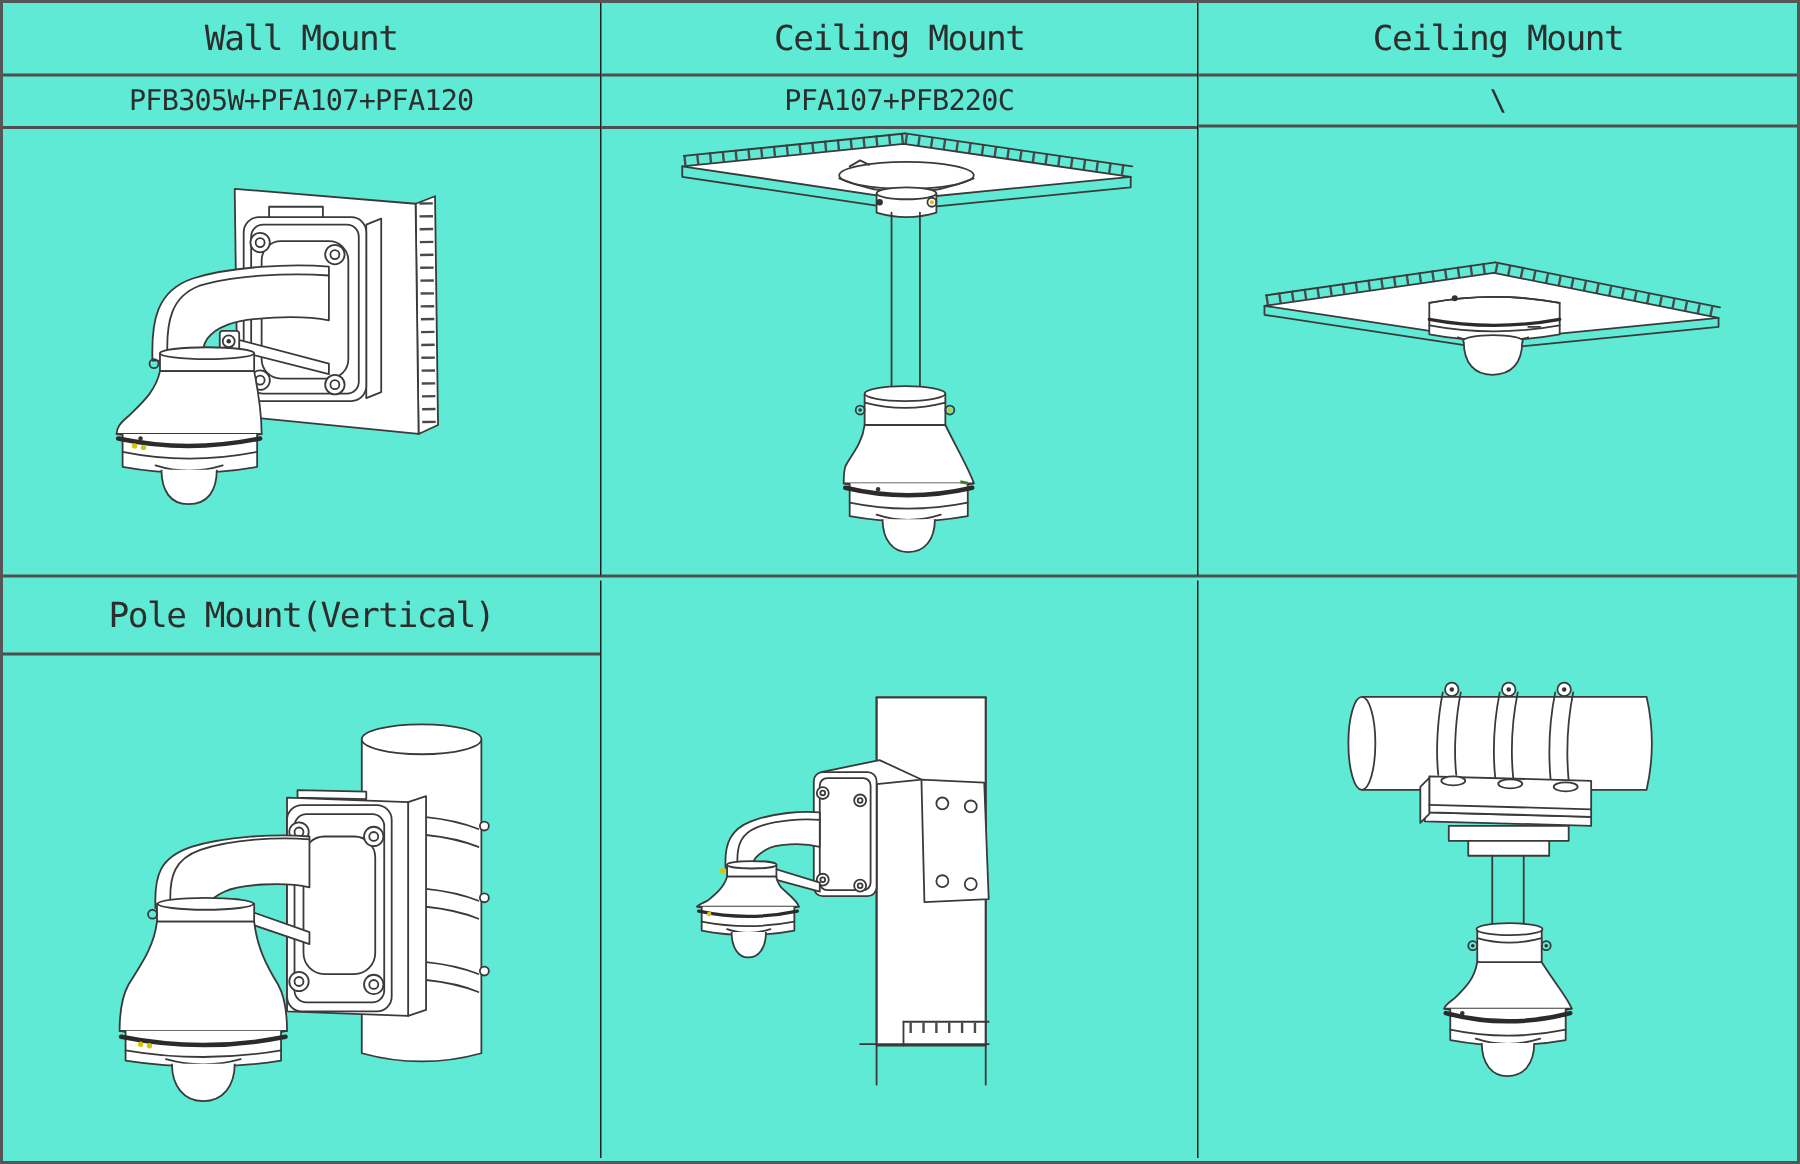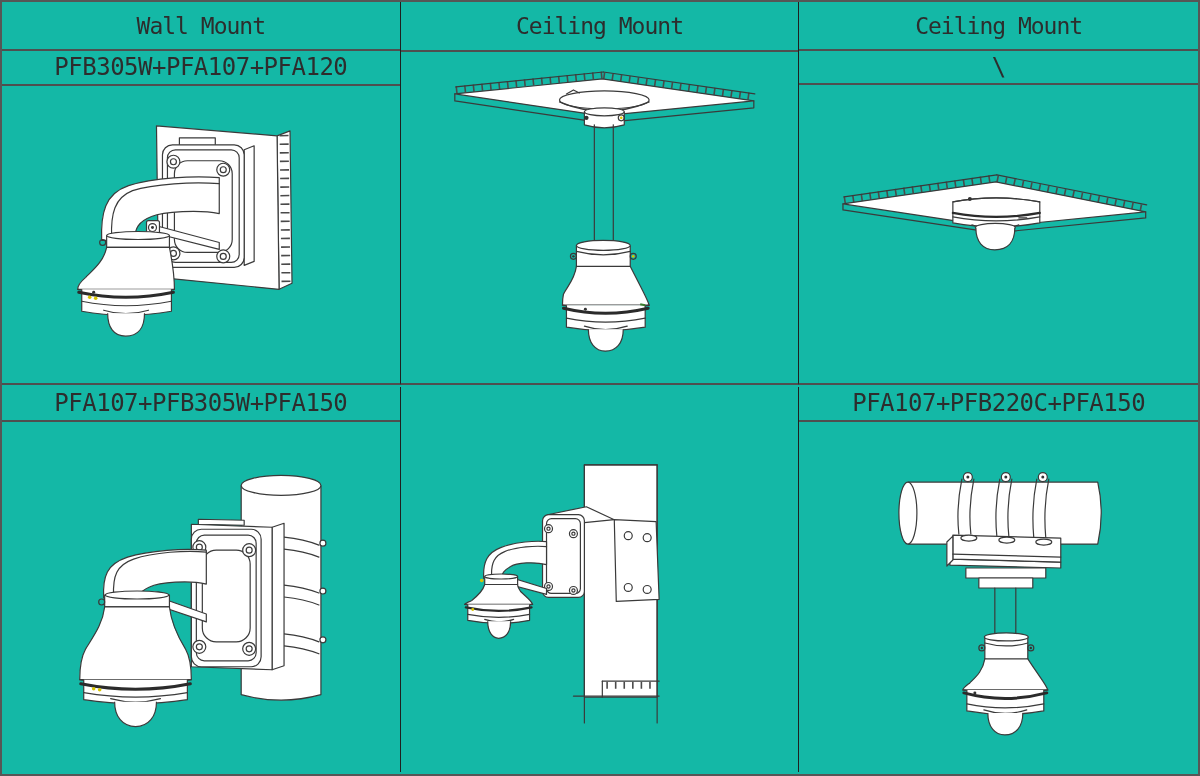--- a/index.html
+++ b/index.html
@@ -1,33 +1,33 @@
 <!DOCTYPE html>
 <html><head>
 <meta charset="utf-8">
 <style>
   html,body{margin:0;padding:0;background:#ffffff;}
   .sheet{
     position:relative;width:1200px;height:776px;box-sizing:border-box;
-    border:2px solid #565656;background:#14b8a6;
+    border:2px solid #565656;background:#5eead4;
     font-family:"DejaVu Sans Mono","Liberation Mono",monospace;
     display:grid;grid-template-columns:1fr 1fr 1fr;
   }
   .panel{box-sizing:border-box;display:flex;flex-direction:column;}
   .panel.colA,.panel.colB{border-right:1.6px solid #1f1f1f;}
   .panel.rowTop{height:383px;border-bottom:2px solid #4f4f4f;}
   .panel.rowBot{height:385px;}
   .cell-title{
     height:48px;line-height:48px;border-bottom:2px solid #4f4f4f;
     text-align:center;font-size:23px;letter-spacing:-1px;color:#2d2d2d;
     white-space:nowrap;overflow:hidden;
   }
   .cell-parts{
     height:33px;line-height:33px;border-bottom:2px solid #4f4f4f;
-    text-align:center;font-size:24px;letter-spacing:-0.5px;color:#2d2d2d;
+    text-align:center;font-size:19px;letter-spacing:-0.5px;color:#2d2d2d;
     white-space:nowrap;overflow:hidden;
   }
   .cell-art{flex:1;position:relative;}
   .cell-art svg{display:block;width:100%;height:100%;}
   
   svg .ln{stroke:#3a3a3a;stroke-width:1.2;fill:none;stroke-linecap:round;stroke-linejoin:round;}
   svg .wf{stroke:#3a3a3a;stroke-width:1.2;fill:#ffffff;stroke-linejoin:round;}
   svg .tk{stroke:#2b2b2b;stroke-width:3;fill:none;stroke-linecap:round;}
   svg .tk2{stroke:#2b2b2b;stroke-width:2.2;fill:none;stroke-linecap:round;}
   svg .hatch{stroke:#4a4a4a;stroke-width:7;fill:none;stroke-dasharray:1.6 7;}
@@ -90,20 +90,21 @@
             <circle class="yd" cx="94" cy="213" r="1.8"></circle>
           <path class="ln" d="M102,225 Q124,232 147,225"></path>
           <path class="wf" d="M106,228 C106,242 112,251 124,251 C137,251 143,242 143,228"></path>
         </g>
       </svg>
     </div>
   </div>
 
   <div class="panel colB rowTop">
     <div class="cell-title">Ceiling Mount</div>
+    <div class="cell-parts">PFA107+PFB220C</div>
     <div class="cell-art">
       <svg viewBox="0 0 399 298">
         <g>
           <line class="hatch" x1="55" y1="21" x2="202" y2="6"></line>
           <line class="hatch" x1="203" y1="7" x2="354" y2="28"></line>
           <line class="ln" x1="55" y1="18" x2="203" y2="3"></line>
           <line class="ln" x1="203" y1="3" x2="355" y2="25"></line>
           <polygon class="wf" points="54,25 202,10 354,32 202,47"></polygon>
           <path class="ln" d="M54,25 L54,32 L202,54 L354,39 L354,32 M202,47 L202,54"></path>
         </g>
@@ -167,21 +168,21 @@
           <line class="ln" x1="220" y1="133" x2="228" y2="133"></line>
           <path class="ln" d="M173,140 Q196,148 220,140"></path>
           <ellipse class="wf" cx="196.5" cy="142.5" rx="20" ry="4"></ellipse>
           <path class="wf" d="M177,143 C177,157 184,165 196,165 C209,165 216,157 216,143"></path>
         </g>
       </svg>
     </div>
   </div>
 
   <div class="panel colA rowBot">
-    <div class="cell-parts">PFA107+PFB305W+PFA150</div>
+    <div class="cell-title">Pole Mount(Vertical)</div>
     <div class="cell-art">
       <svg viewBox="0 0 399 302">
         <g>
           <path class="wf" d="M240,39 L240,249 Q280,260 320,249 L320,39"></path>
           <ellipse class="wf" cx="280" cy="39" rx="40" ry="10"></ellipse>
         </g>
         <g>
           <path class="ln" d="M283,91 Q303,93 318,99 M283,103 Q303,105 318,111"></path>
           <circle class="wf" cx="322" cy="97" r="3"></circle>
           <path class="ln" d="M283,139 Q303,141 318,147 M283,151 Q303,153 318,159"></path>
@@ -286,21 +287,20 @@
           <path class="ln" d="M67,186 Q98,192 129,186"></path>
           <circle class="yd" cx="72" cy="181" r="1.5"></circle>
           <path class="ln" d="M84,191 Q98,196 113,191"></path>
           <path class="wf" d="M87,193 C87,204 92,210 98,210 C105,210 110,204 110,193"></path>
         </g>
       </svg>
     </div>
   </div>
 
   <div class="panel rowBot">
-    <div class="cell-parts">PFA107+PFB220C+PFA150</div>
     <div class="cell-art">
       <svg viewBox="0 0 399 302">
         <g>
           <path class="wf" d="M109,36 L299,36 Q306,67 299,98 L109,98"></path>
           <ellipse class="wf" cx="109" cy="67" rx="9" ry="31"></ellipse>
         </g>
         <g>
           <path class="ln" d="M163,33 C160,48 158,70 160,88 M175,33 C172,48 170,70 172,88"></path>
           <circle class="wf" cx="169" cy="31" r="4.5"></circle>
             <circle class="dot" cx="169" cy="31" r="1.5"></circle>

